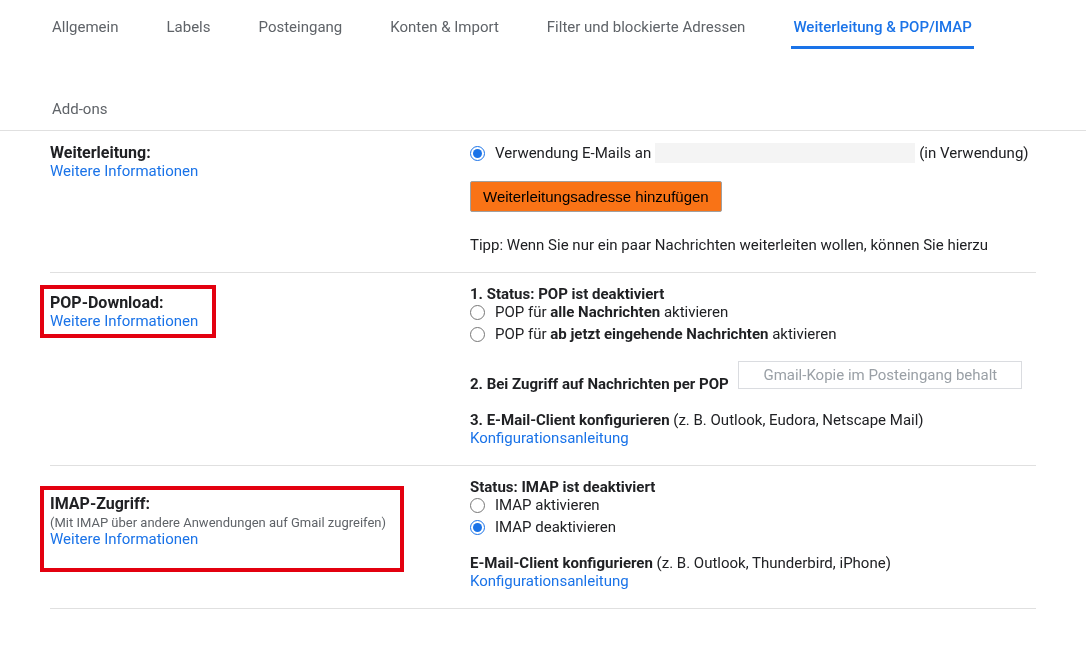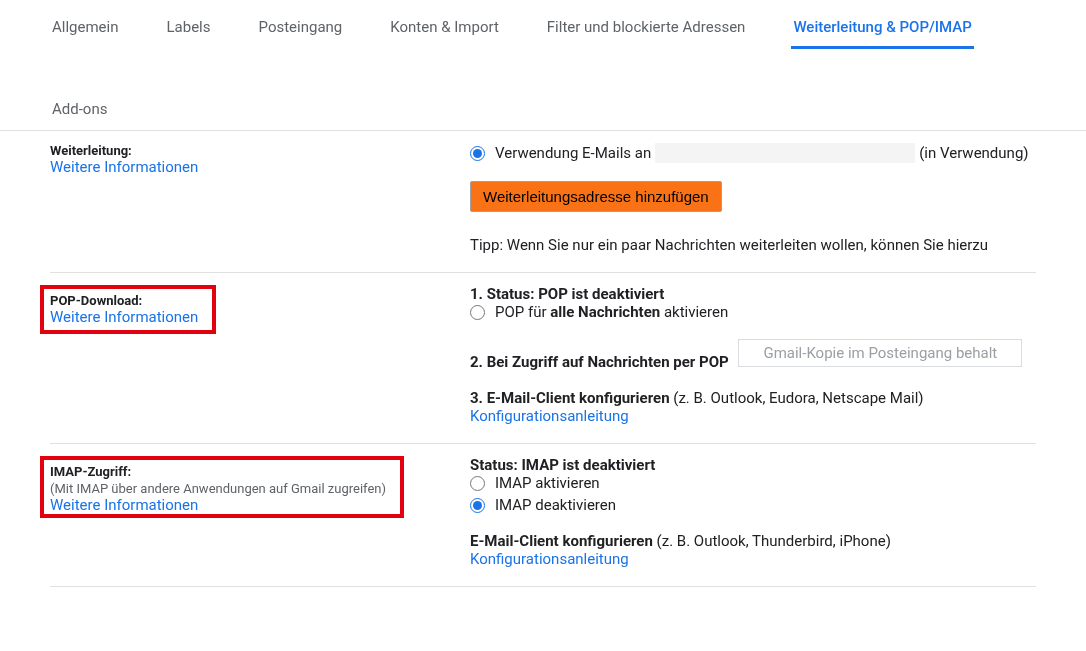--- a/index.html
+++ b/index.html
@@ -44,21 +44,21 @@
   }
   .section:last-of-type { border-bottom: 1px solid #e0e0e0; }
   .left-col {
     width: 420px;
     flex-shrink: 0;
     padding-right: 20px;
   }
   .right-col { flex: 1; min-width: 0; }
   .label-title {
     font-weight: 700;
-    font-size: 13px;
+    font-size: 16px;
   }
   .label-sub {
     font-size: 13px;
     color: #5f6368;
     margin-top: 2px;
   }
   .link {
     color: #1a73e8;
     cursor: pointer;
     text-decoration: none;
@@ -155,34 +155,40 @@
   <div class="right-col">
     <div>
       <span class="bold">1. Status: </span><span class="bold">POP ist deaktiviert</span>
     </div>
     <div class="row">
       <input type="radio" name="pop" style="">
       <span>
         <span class="inline">POP für </span><span class="bold inline">alle Nachrichten</span><span class="inline"> aktivieren</span>
       </span>
     </div>
+    <div class="row">
+      <input type="radio" name="pop" style="">
+      <span>
+        <span class="inline">POP für </span><span class="bold inline">ab jetzt eingehende Nachrichten</span><span class="inline"> aktivieren</span>
+      </span>
+    </div>
     <div class="para">
       <span class="bold">2. Bei Zugriff auf Nachrichten per POP</span>
       <span class="select-placeholder">Gmail-Kopie im Posteingang behalt</span>
     </div>
     <div class="para">
       <span class="bold">3. E-Mail-Client konfigurieren</span><span class="after-bold"> (z. B. Outlook, Eudora, Netscape Mail)</span><br>
       <a class="link">Konfigurationsanleitung</a>
     </div>
   </div>
 </div>
 
 <div class="section">
   <div class="left-col">
-    <span class="red-highlight" style="padding-bottom:0;">
+    <span class="red-highlight" style="padding-bottom:20px;margin-top:8px;">
       <div class="label-title">IMAP-Zugriff:</div>
       <div class="label-sub">(Mit IMAP über andere Anwendungen auf Gmail zugreifen)</div>
       <a class="link">Weitere Informationen</a>
     </span>
   </div>
   <div class="right-col">
     <div>
       <span class="bold">Status: </span><span class="bold">IMAP ist deaktiviert</span>
     </div>
     <div class="row">

